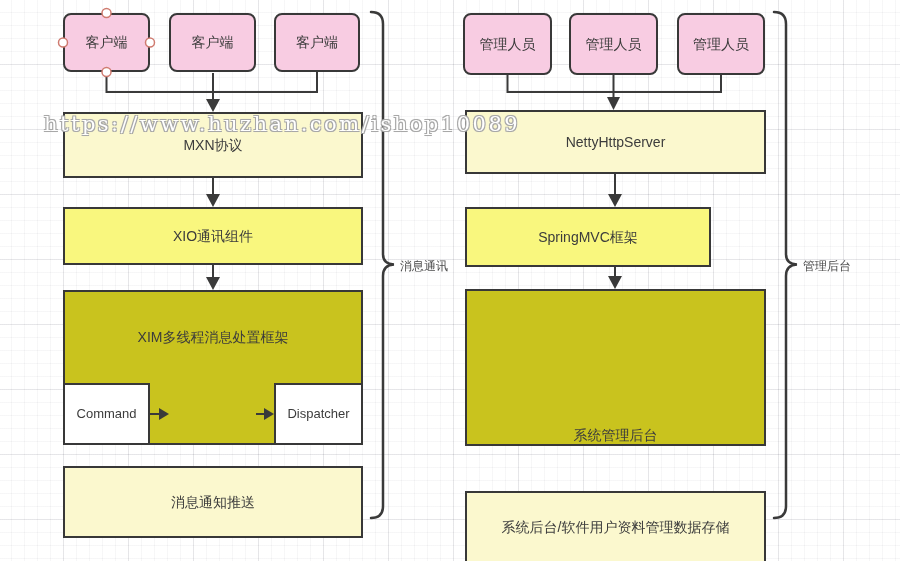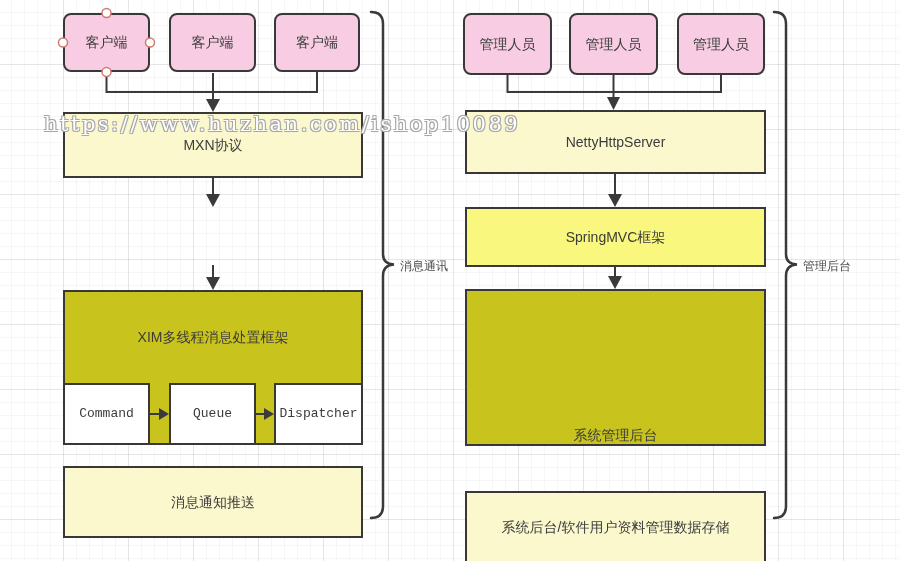--- a/index.html
+++ b/index.html
@@ -20,21 +20,21 @@
     border:2px solid #383838;
     display:flex;align-items:center;justify-content:center;
     text-align:center;color:#3c3c3c;font-size:14px;line-height:1.3;
     z-index:1;
   }
   .rounded{border-radius:8px;}
   .pink{background:#f8cce2;}
   .light{background:#fbf8ce;}
   .yellow{background:#f9f77e;}
   .olive{background:#c9c31e;}
-  .white{background:#ffffff;font-size:13px;font-family:Liberation Mono, monospace;}
+  .white{background:#ffffff;font-size:13px;}
   .top-label{align-items:flex-start;padding-top:36px;}
   #overlay{position:absolute;left:0;top:0;z-index:2;}
   .wm{
     position:absolute;left:44px;top:112px;z-index:5;
     font-family:"DejaVu Serif","Liberation Serif",serif;
     font-size:21px;letter-spacing:2.5px;white-space:nowrap;
     color:#ffffff;
     text-shadow:-1px -1px 0 #a8a8a8,1px -1px 0 #a8a8a8,-1px 1px 0 #a8a8a8,1px 1px 0 #a8a8a8,0 0 2px #bdbdbd;
   }
   .brace-label{
@@ -52,29 +52,29 @@
   <div class="node pink rounded" style="left:169px;top:13px;width:87px;height:59px;">
       <span>客户端</span>
     </div>
   <div class="node pink rounded" style="left:274px;top:13px;width:86px;height:59px;">
       <span>客户端</span>
     </div>
 
   <div class="node light" style="left:63px;top:112px;width:300px;height:66px;">
       <span>MXN协议</span>
     </div>
+  <div class="node yellow" style="left:63px;top:207px;width:300px;height:58px;">
+      <span>XIO通讯组件</span>
+    </div>
   <div class="node olive top-label" style="left:63px;top:290px;width:300px;height:155px;">
       <span>XIM多线程消息处置框架</span>
     </div>
 
   <div class="node white" style="left:63px;top:383px;width:87px;height:62px;">
       <span>Command</span>
-    </div>
-  <div class="node white" style="left:169px;top:383px;width:87px;height:62px;">
-      <span>Queue</span>
     </div>
   <div class="node white" style="left:274px;top:383px;width:89px;height:62px;">
       <span>Dispatcher</span>
     </div>
 
   <div class="node light" style="left:63px;top:466px;width:300px;height:72px;">
       <span>消息通知推送</span>
     </div>
 
   <div class="node pink rounded" style="left:463px;top:13px;width:89px;height:62px;">
@@ -83,21 +83,21 @@
   <div class="node pink rounded" style="left:569px;top:13px;width:89px;height:62px;">
       <span>管理人员</span>
     </div>
   <div class="node pink rounded" style="left:677px;top:13px;width:88px;height:62px;">
       <span>管理人员</span>
     </div>
 
   <div class="node light" style="left:465px;top:110px;width:301px;height:64px;">
       <span>NettyHttpServer</span>
     </div>
-  <div class="node yellow" style="left:465px;top:207px;width:301px;height:60px;">
+  <div class="node yellow" style="left:465px;top:207px;width:246px;height:60px;">
       <span>SpringMVC框架</span>
     </div>
   <div class="node olive" style="left:465px;top:289px;width:301px;height:157px;align-items:flex-end;">
       <span>系统管理后台</span>
     </div>
   <div class="node light" style="left:465px;top:491px;width:301px;height:72px;">
       <span>系统后台/软件用户资料管理数据存储</span>
     </div>
 
   <svg id="overlay" width="900" height="561" viewBox="0 0 900 561">

